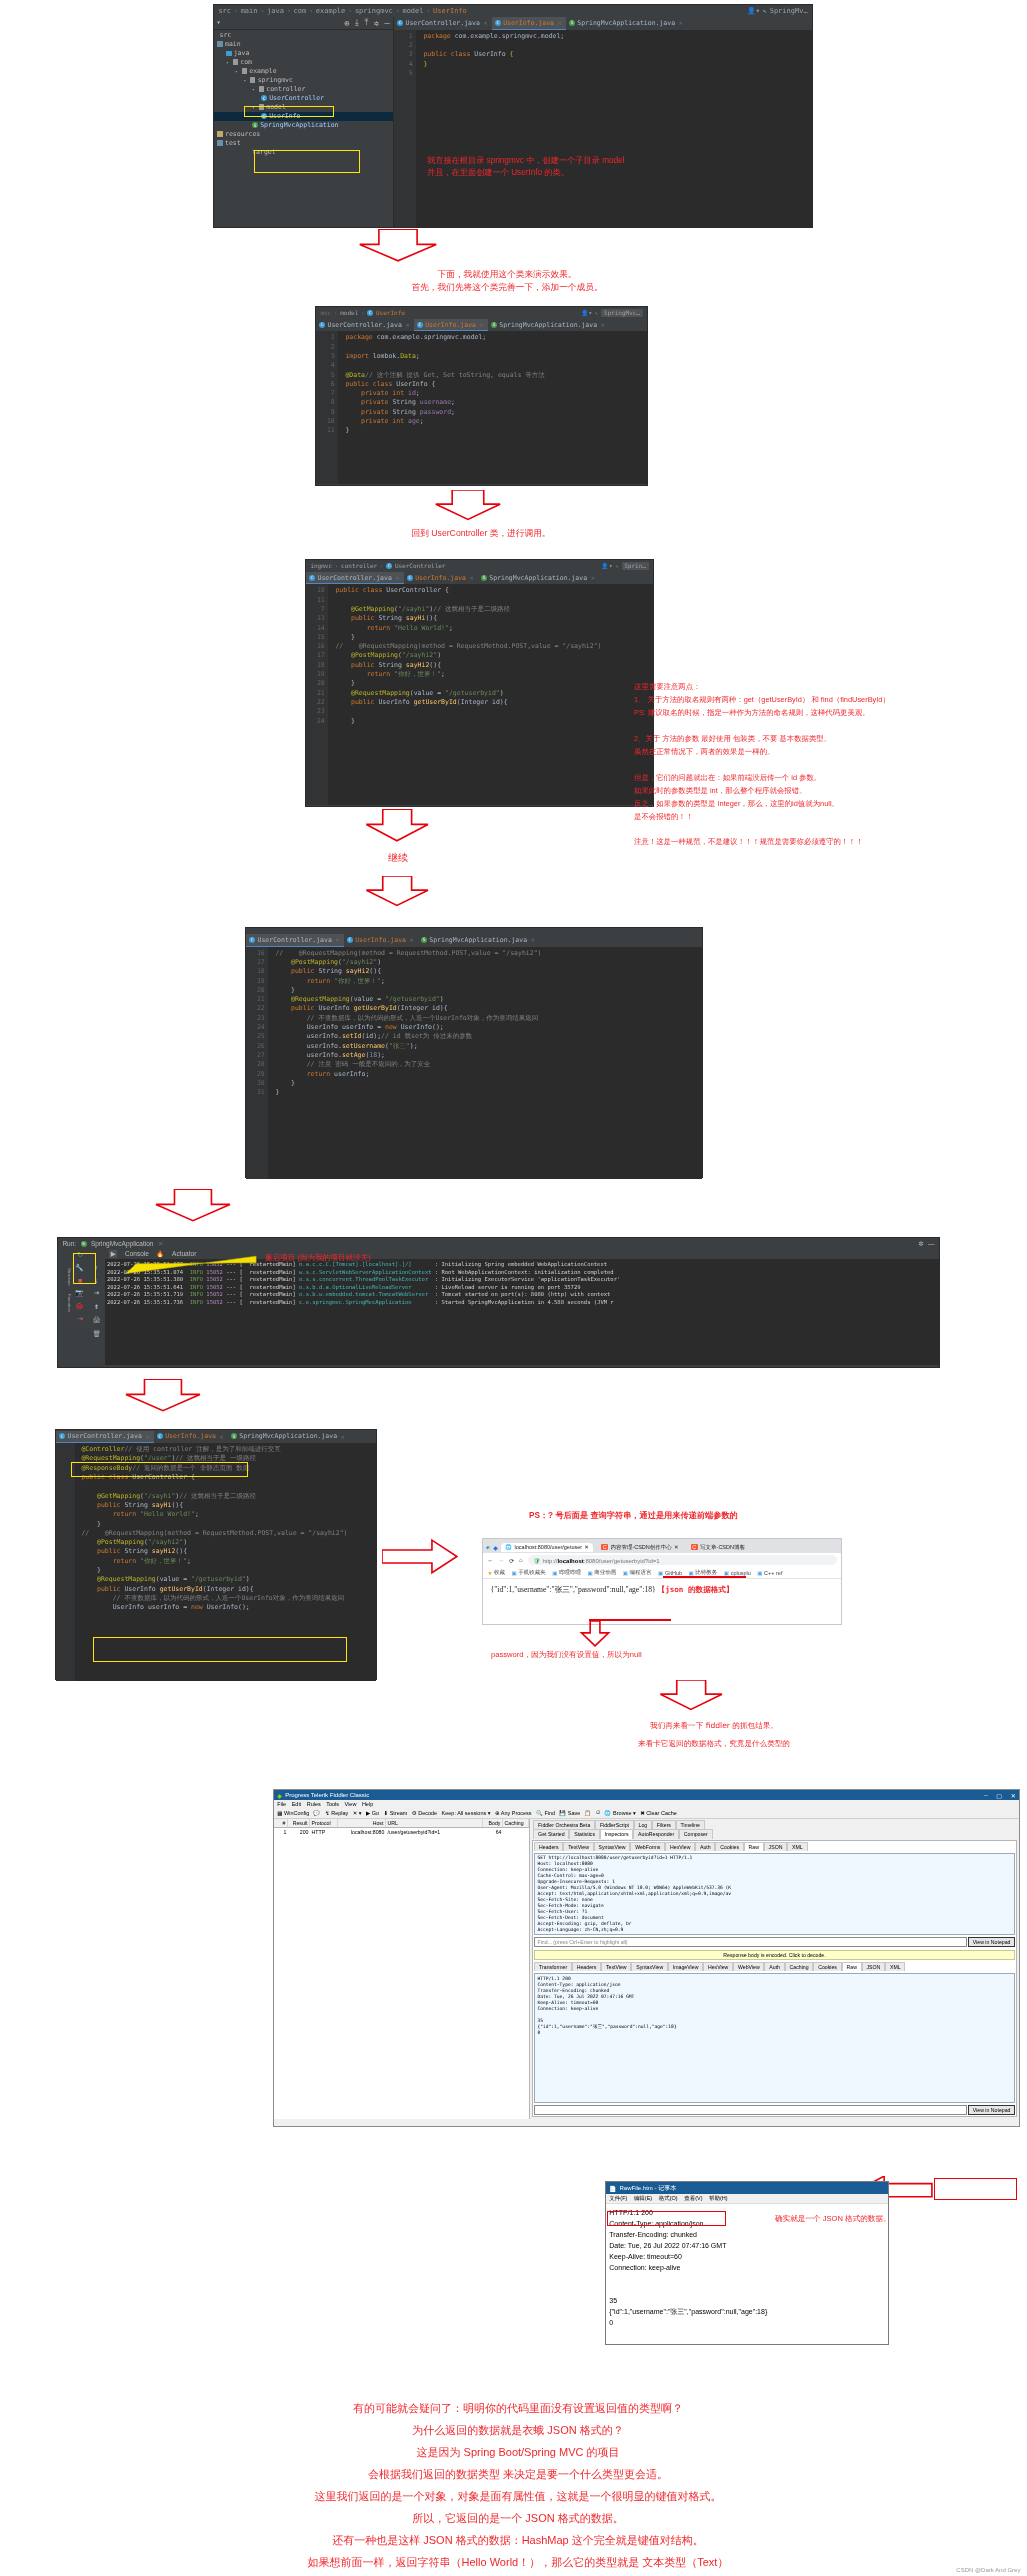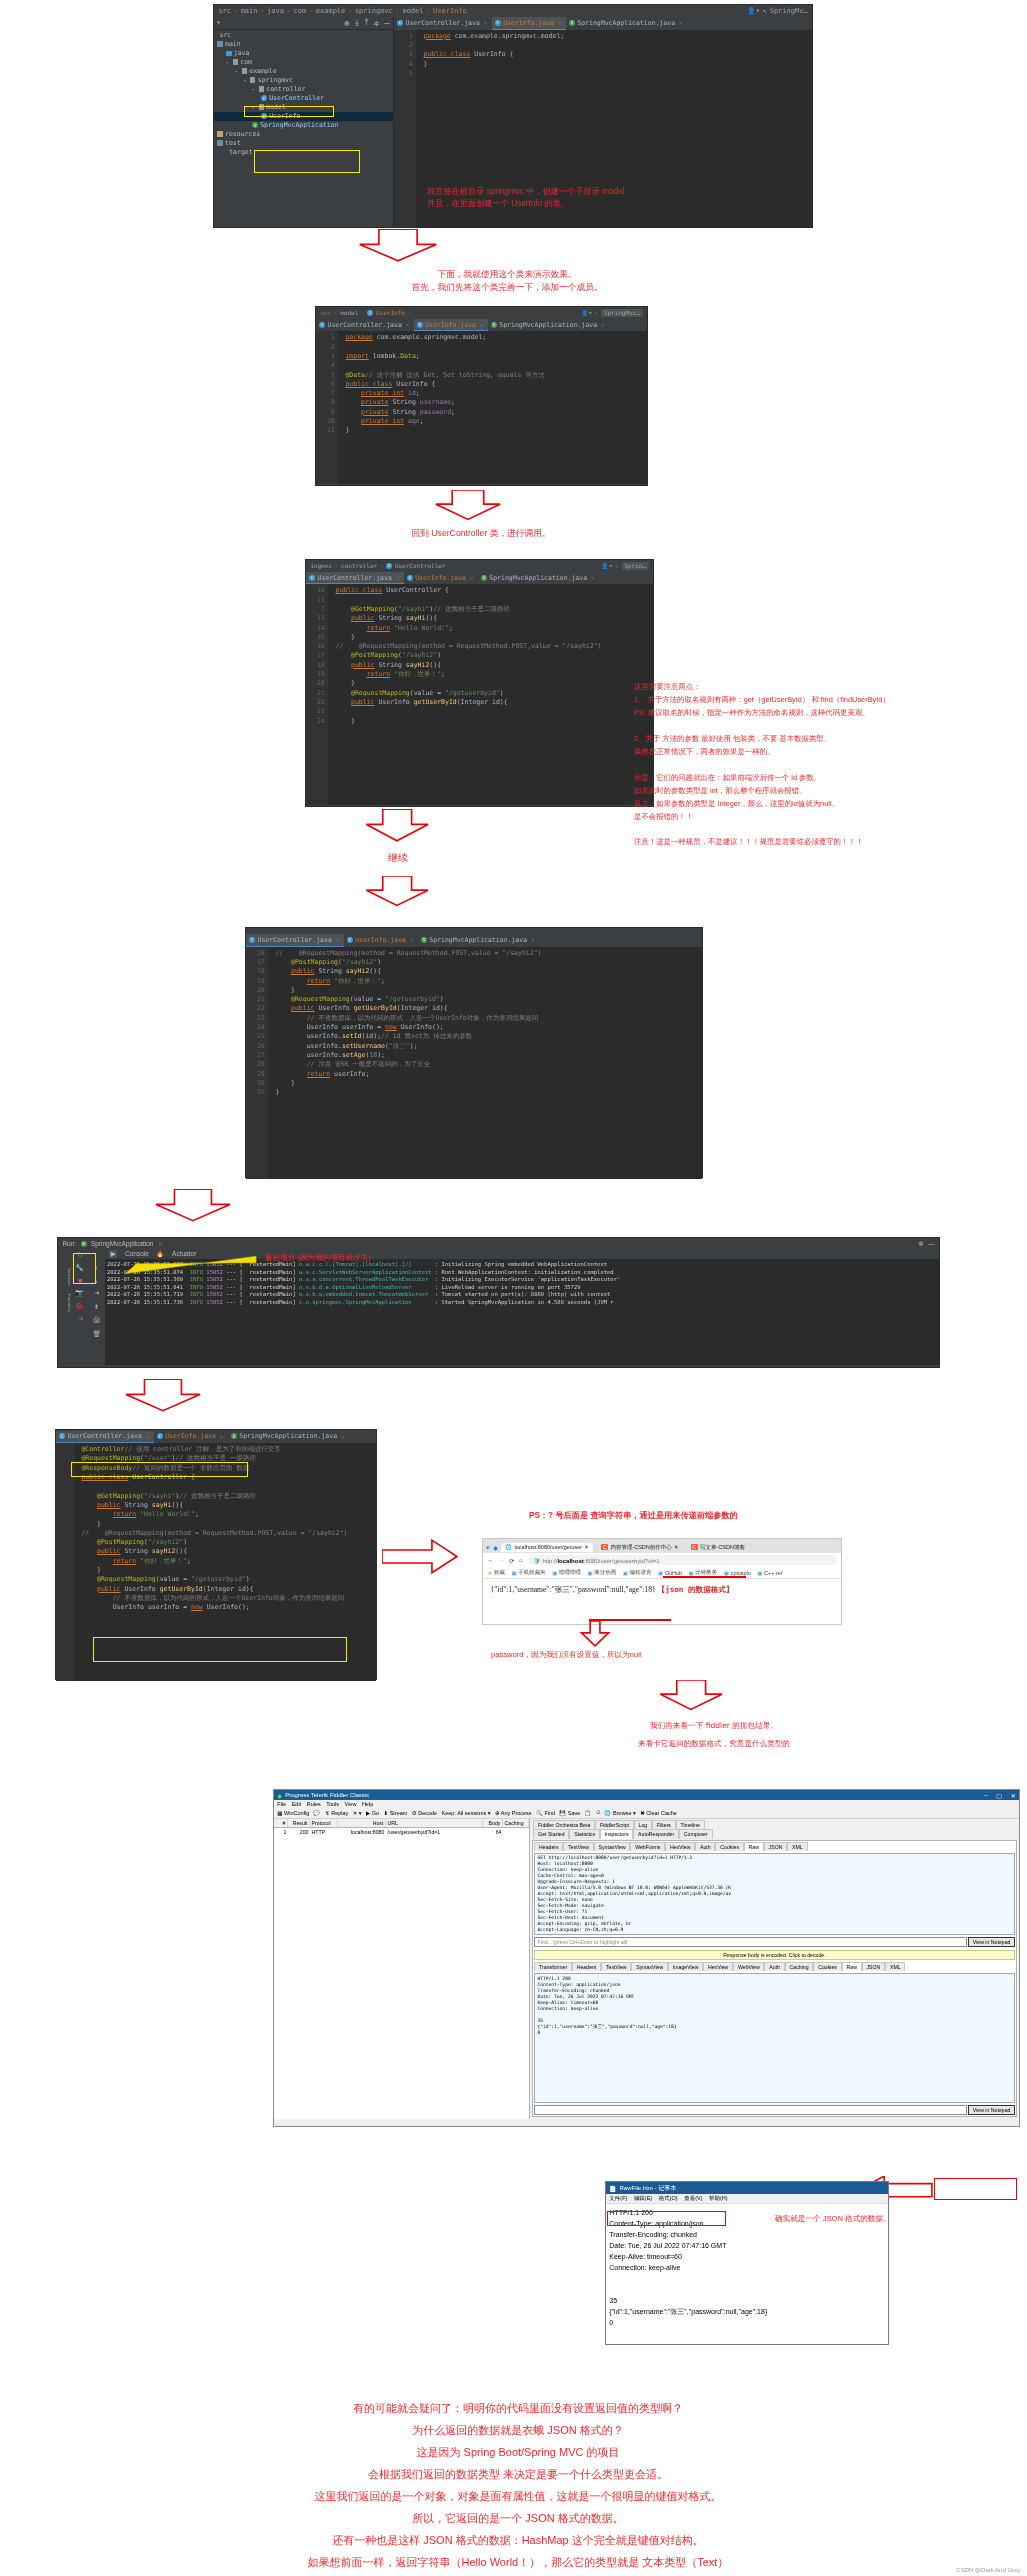--- a/index.html
+++ b/index.html
@@ -30,21 +30,21 @@
   .tab .lbl.red { color:#cc7832; }
 
   .editor { background:#2b2b2b; font-family:"DejaVu Sans Mono", monospace;
             font-size:6.5px; line-height:9.3px; color:#a9b7c6; position:relative;
             overflow:hidden; }
   .gutter { position:absolute; left:0; top:0; bottom:0; width:22px; background:#313335;
             color:#606366; text-align:right; padding-top:2.2px; }
   .gutter div { padding-right:3.3px; height:9.3px; }
   .codearea { padding-top:2.2px; }
   .ln { height:9.3px; white-space:pre; padding-left:4.4px; }
-  .kw { color:#cc7832;text-decoration:underline; } .str { color:#6a8759; } .cm { color:#808080; }
+  .kw { color:#cc7832; } .str { color:#6a8759; } .cm { color:#808080; }
   .ann { color:#bbb529; } .typ { color:#a9b7c6; } .fld { color:#9876aa; }
   .num { color:#6897bb; } .mth { color:#ffc66d; } .ylw { color:#bbb529; }
 
   .proj-tree { background:#3c3f41; font-size:6.5px; color:#bbbbbb; padding:1.1px 0; }
   .node { display:flex; align-items:center; gap:2.2px; padding:0.5px 2.2px; white-space:nowrap;}
   .node.sel { background:#0d293e; }
   .arrow { width:4.4px; color:#9aa0a6; font-size:4.4px; }
   .folder { width:5.5px;height:4.9px;background:#3b9dd8;border-radius:0.5px; display:inline-block;}
   .pkg { width:5.5px;height:5.5px;background:#9a9a9a;border-radius:0.5px; display:inline-block;}
   .cls { width:6px;height:6px;border-radius:50%;background:#3b9dd8;color:#fff;font-size:4.4px;
@@ -208,21 +208,21 @@
             <span style="color: rgb(158, 203, 255);">SpringMvcApplication</span>
           </div>
           <div class="node" style="padding-left: 3.3px;">
             <span class="pkg" style="background: rgb(197, 166, 107);"></span>
             <span>resources</span>
           </div>
           <div class="node" style="padding-left: 3.3px;">
             <span class="pkg" style="background: rgb(106, 143, 168);"></span>
             <span>test</span>
           </div>
-          <div class="node" style="padding-left: 13px;">
+          <div class="node" style="padding-left: 5px; margin-left: 31px;">
             <span></span>
             <span>target</span>
           </div>
         </div>
     </div>
 
     <div style="flex:1; display:flex; flex-direction:column;">
       <div class="tabbar" id="tabs1">
           <div class="tab">
             <span class="badge">C</span>
@@ -248,21 +248,21 @@
             <div>4</div>
             <div>5</div>
           </div>
         <div class="codearea" style="margin-left:25px;" id="code1">
             <div class="ln"><span class="kw">package</span> com.example.springmvc.model;</div>
             <div class="ln">&nbsp;</div>
             <div class="ln"><span class="kw">public class</span> <span class="typ">UserInfo</span> <span class="ylw">{</span></div>
             <div class="ln"><span class="ylw">}</span></div>
             <div class="ln">&nbsp;</div>
           </div>
-        <div class="abs note" id="note1" style="left:33px; top:125px; width:262px; font-size:8.2px;margin-top:31px;">我直接在根目录 springmvc 中，创建一个子目录 model
+        <div class="abs note" id="note1" style="left:33px; top:125px; width:262px; font-size:8.2px;">我直接在根目录 springmvc 中，创建一个子目录 model
 并且，在里面创建一个 UserInfo 的类。</div>
       </div>
     </div>
   </div>
 
   <div class="hl-box" style="left:30px; top:101px; width:90px; height:11px;"></div>
   <div class="hl-box" style="left:40px; top:145px; width:106px; height:23px;"></div>
 </div>
 
 <svg class="arrow-svg" width="142" height="33" style="left:327px; top:229px;" viewBox="0 0 260 60">

